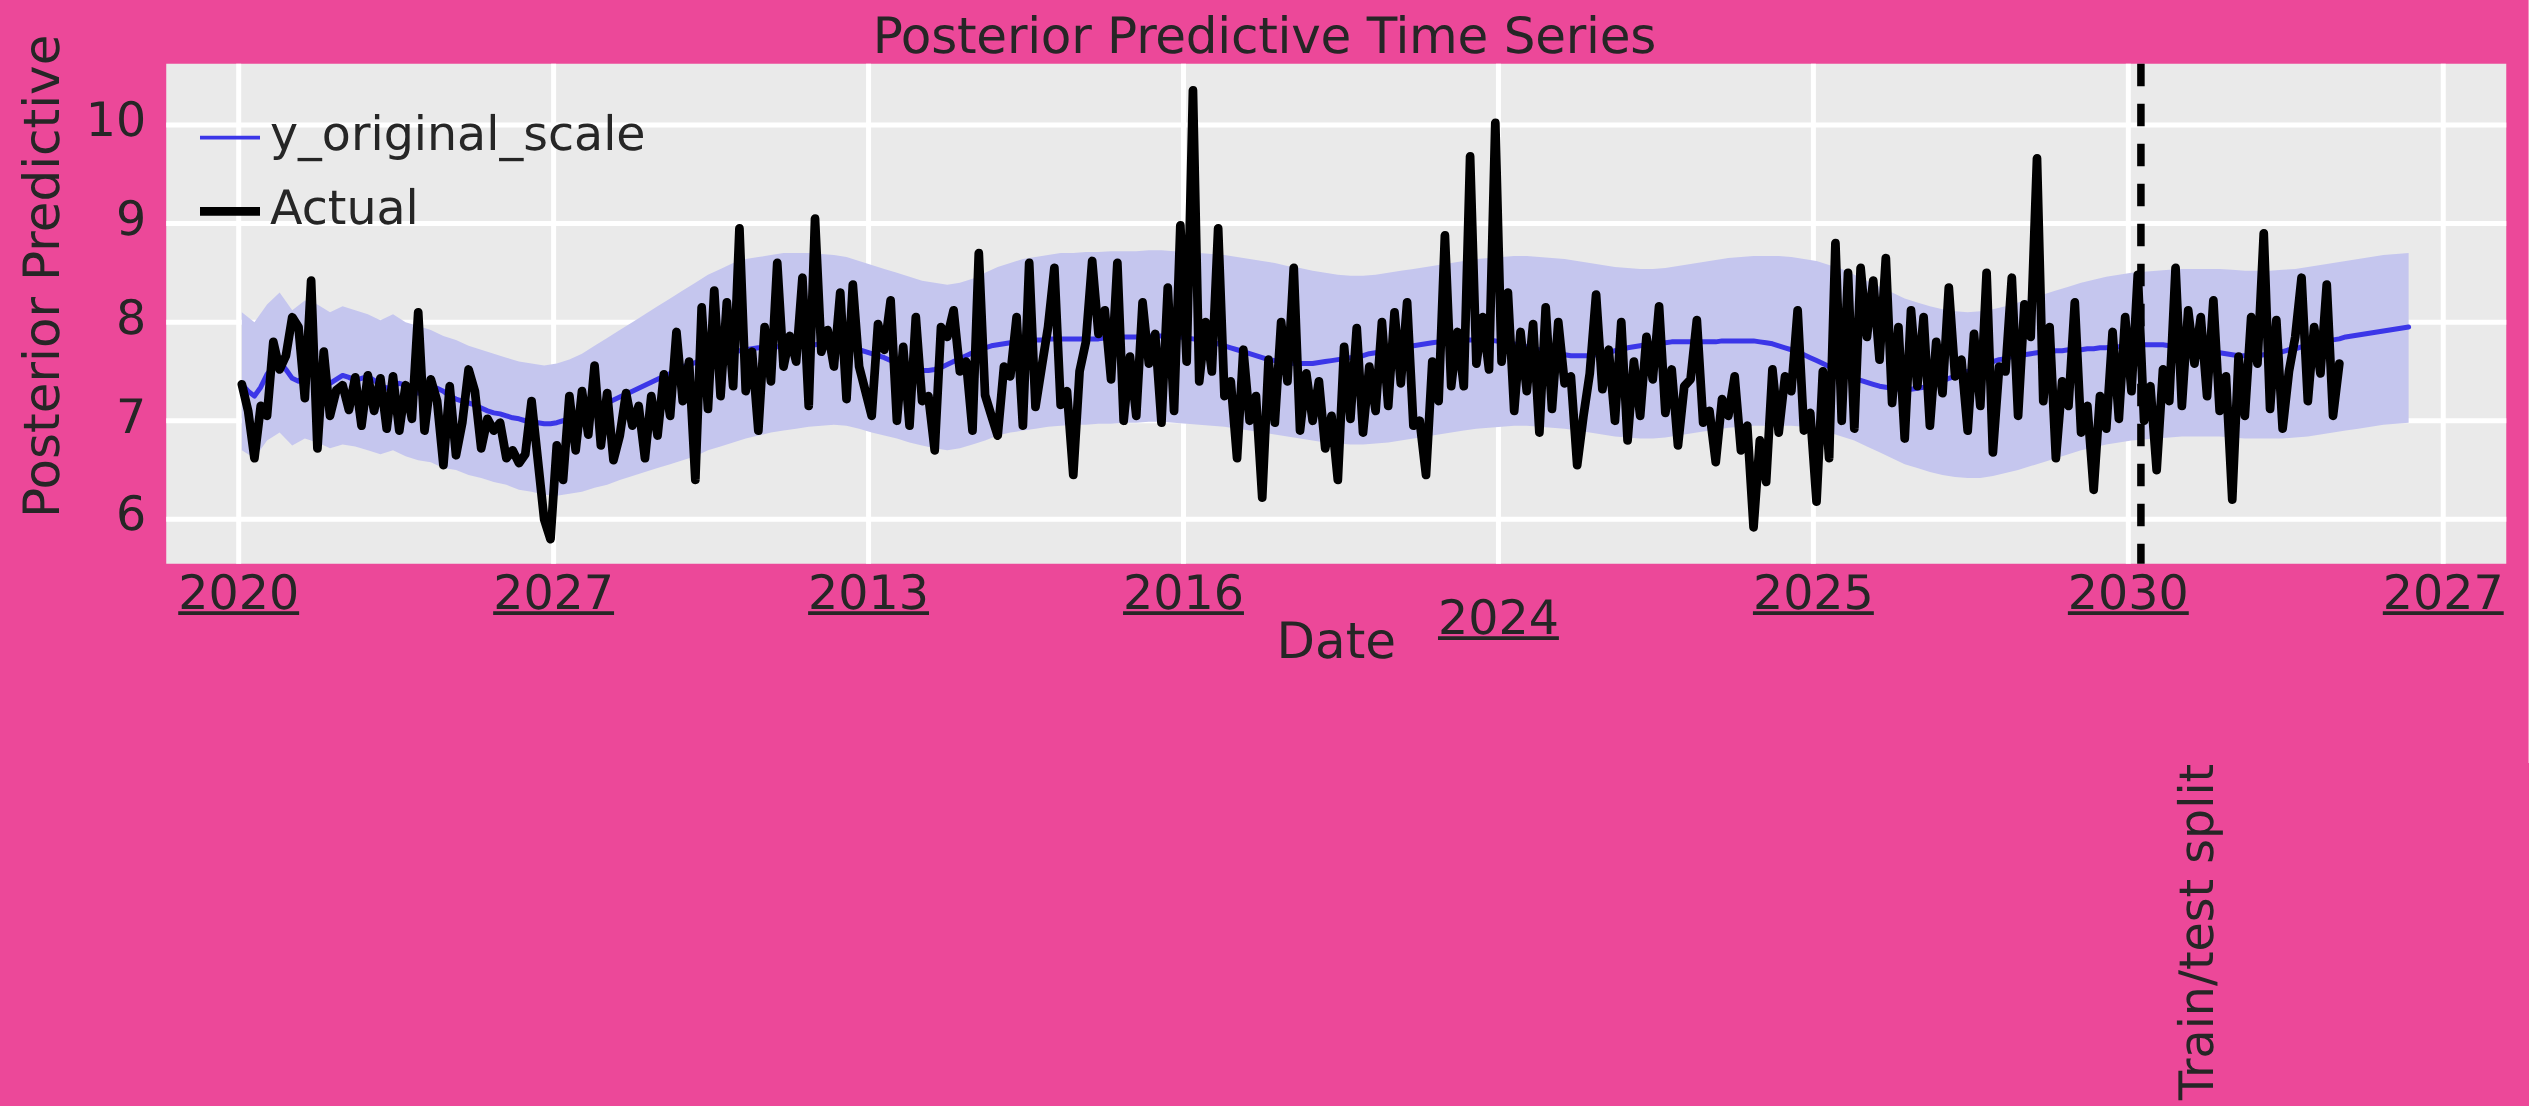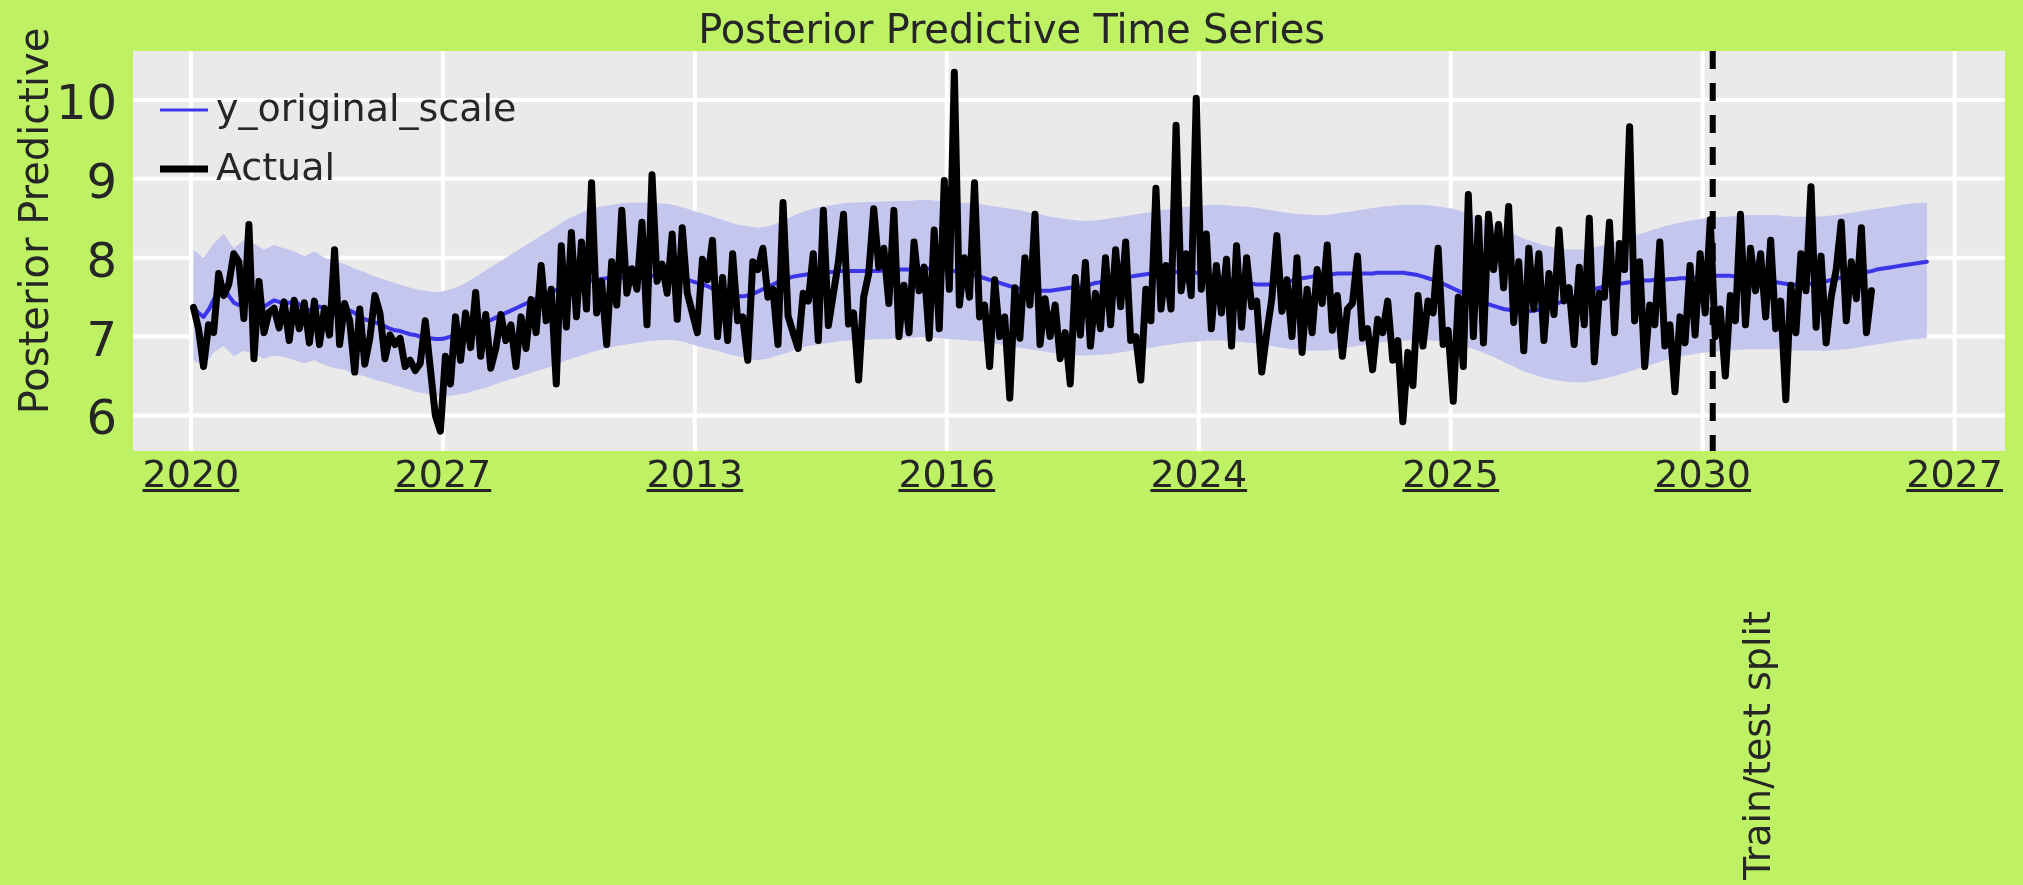--- a/index.html
+++ b/index.html
@@ -10,21 +10,21 @@
   body {
     width: 2023px;
     height: 885px;
     font-family: "DejaVu Sans", sans-serif;
     overflow: hidden;
   }
   #figure {
     position: relative;
     width: 2023px;
     height: 885px;
-    background: #bef264;
+    background: #ec4899;
   }
   #chart-title {
     position: absolute;
     left: 0;
     top: 6px;
     width: 2023px;
     text-align: center;
     font-size: 40px;
     color: #262626;
     font-family: "DejaVu Sans", sans-serif;
@@ -46,21 +46,21 @@
     left: 133px;
     top: 490px;
     width: 1872px;
     text-align: center;
     font-size: 40px;
     color: #262626;
   }
   .tick-label-y {
     position: absolute;
     right: 2023px;
-    font-size: 48px;
+    font-size: 38px;
     color: #262626;
     text-align: left;
     white-space: nowrap;
   }
   .tick-label-x {
     position: absolute;
     top: 452px;
     font-size: 38px;
     color: #262626;
     text-align: center;
@@ -80,20 +80,21 @@
   }
 </style>
 </head>
 <body>
 
 <div id="figure">
 
   <div id="chart-title">Posterior Predictive Time Series</div>
 
   <div id="y-axis-label">Posterior Predictive</div>
+  <div id="x-axis-label">Date</div>
 
   <svg id="plot" width="2023" height="885">
     <defs>
       <clipPath id="plotclip">
         <rect x="133" y="51" width="1872" height="400"></rect>
       </clipPath>
     </defs>
 
     <rect id="axes-bg" x="133" y="51" width="1872" height="400" fill="#EAEAEA"></rect>
 
@@ -134,21 +135,21 @@
       <div class="tick-label-y" style="right: 1906px; top: 310.602px;">7</div>
       <div class="tick-label-y" style="right: 1906px; top: 231.706px;">8</div>
       <div class="tick-label-y" style="right: 1906px; top: 152.811px;">9</div>
       <div class="tick-label-y" style="right: 1906px; top: 73.9152px;">10</div>
     </div>
   <div id="xtick-container">
       <div class="tick-label-x" style="left: 115.949px; width: 150px;">2020</div>
       <div class="tick-label-x" style="left: 367.9px; width: 150px;">2027</div>
       <div class="tick-label-x" style="left: 619.852px; width: 150px;">2013</div>
       <div class="tick-label-x" style="left: 871.803px; width: 150px;">2016</div>
-      <div class="tick-label-x" style="left: 1123.76px; width: 150px;">2024</div>
+      <div class="tick-label-x" style="left: 1123.76px; width: 150px; margin-top: 20px;">2024</div>
       <div class="tick-label-x" style="left: 1375.71px; width: 150px;">2025</div>
       <div class="tick-label-x" style="left: 1627.66px; width: 150px;">2030</div>
       <div class="tick-label-x" style="left: 1879.61px; width: 150px;">2027</div>
     </div>
 
   <div id="split-annotation" style="left: 1734.74px; top: 880px;">Train/test split</div>
 
 </div>
 
 </body></html>

